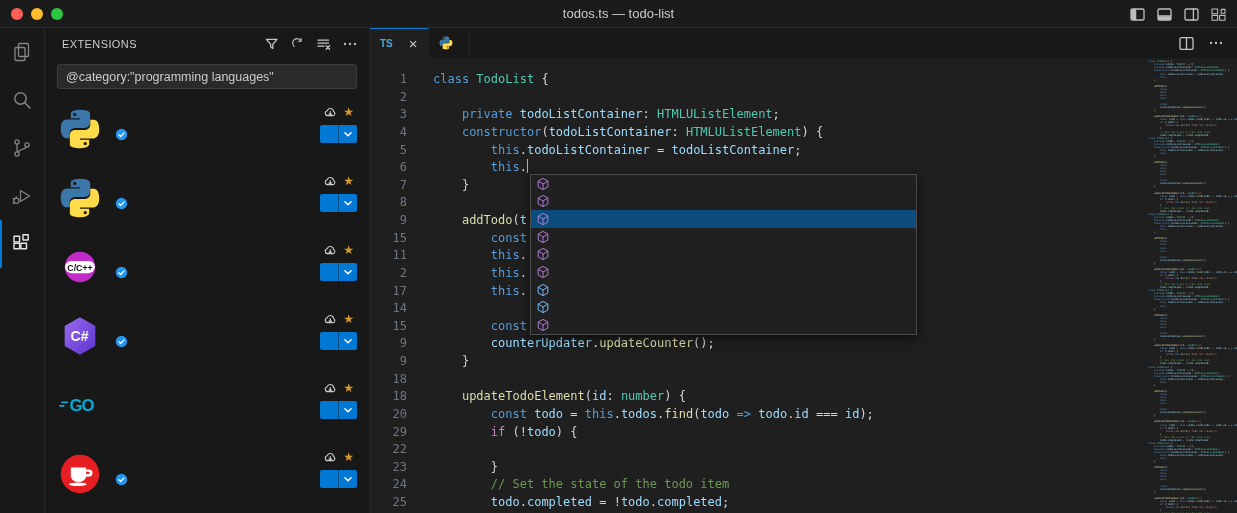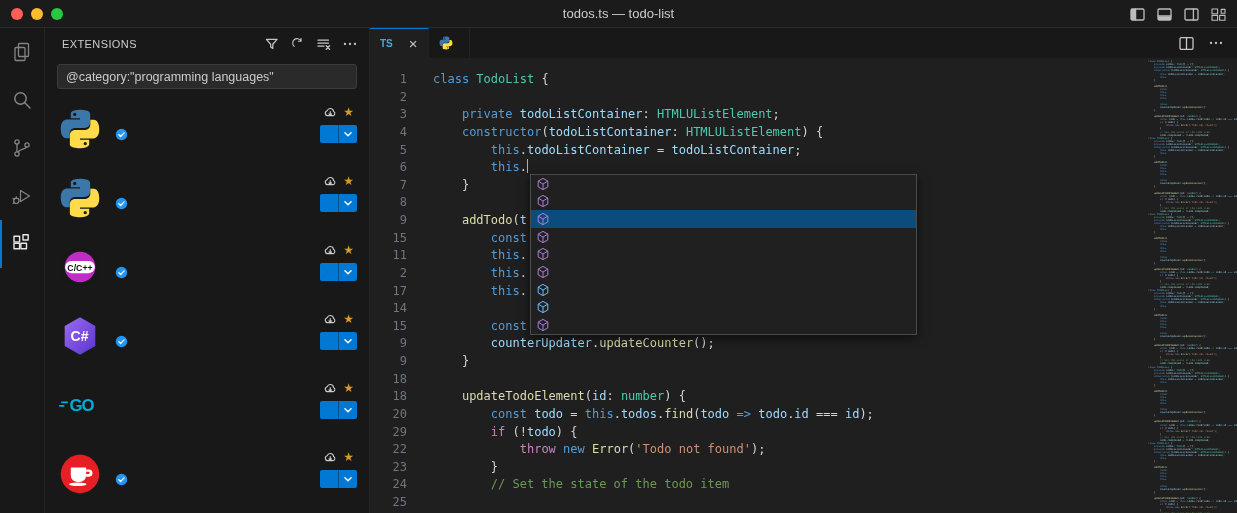--- a/index.html
+++ b/index.html
@@ -598,32 +598,32 @@
   <div class="cl">
     <span class="ln">20</span>
     <span class="lc"><span style="color:#d4d4d4">        </span><span style="color:#569cd6">const</span><span style="color:#d4d4d4"> </span><span style="color:#9cdcfe">todo</span><span style="color:#d4d4d4"> = </span><span style="color:#569cd6">this</span><span style="color:#d4d4d4">.</span><span style="color:#9cdcfe">todos</span><span style="color:#d4d4d4">.</span><span style="color:#dcdcaa">find</span><span style="color:#d4d4d4">(</span><span style="color:#9cdcfe">todo</span><span style="color:#d4d4d4"> </span><span style="color:#569cd6">=&gt;</span><span style="color:#d4d4d4"> </span><span style="color:#9cdcfe">todo</span><span style="color:#d4d4d4">.</span><span style="color:#9cdcfe">id</span><span style="color:#d4d4d4"> === </span><span style="color:#9cdcfe">id</span><span style="color:#d4d4d4">);</span></span>
   </div>
   <div class="cl">
     <span class="ln">29</span>
     <span class="lc"><span style="color:#d4d4d4">        </span><span style="color:#c586c0">if</span><span style="color:#d4d4d4"> (!</span><span style="color:#9cdcfe">todo</span><span style="color:#d4d4d4">) {</span></span>
   </div>
   <div class="cl">
     <span class="ln">22</span>
-    <span class="lc"><span style="color:#d4d4d4">            </span><span style="color:#c586c0">throw</span><span style="color:#d4d4d4"> </span><span style="color:#569cd6">new</span><span style="color:#d4d4d4"> </span><span style="color:#dcdcaa">Error</span><span style="color:#d4d4d4">(</span><span style="color:#ce9178">'Todo not found'</span><span style="color:#d4d4d4">);</span></span>
   </div>
   <div class="cl">
     <span class="ln">23</span>
     <span class="lc"><span style="color:#d4d4d4">        }</span></span>
   </div>
   <div class="cl">
     <span class="ln">24</span>
     <span class="lc"><span style="color:#d4d4d4">        </span><span style="color:#6a9955">// Set the state of the todo item</span></span>
   </div>
   <div class="cl">
     <span class="ln">25</span>
+    <span class="lc"><span style="color:#d4d4d4">        </span><span style="color:#9cdcfe">todo</span><span style="color:#d4d4d4">.</span><span style="color:#9cdcfe">completed</span><span style="color:#d4d4d4"> = !</span><span style="color:#9cdcfe">todo</span><span style="color:#d4d4d4">.</span><span style="color:#9cdcfe">completed</span><span style="color:#d4d4d4">;</span></span>
   </div>
           </div>
         <div class="suggest" id="suggest">
   <div class="sg-row">
     <span class="sg-ic" style="color:#b180d7">
                 <svg width="14" height="14" viewBox="0 0 16 16" fill="none" stroke="currentColor" stroke-width="1.1" stroke-linejoin="round">
                   <path d="M8 1.6l5.5 3v6.8l-5.5 3-5.5-3V4.6z"></path>
                   <path d="M2.5 4.6L8 8.1l5.5-3.5M8 8.1v6.3"></path>
                 </svg>
               </span>

